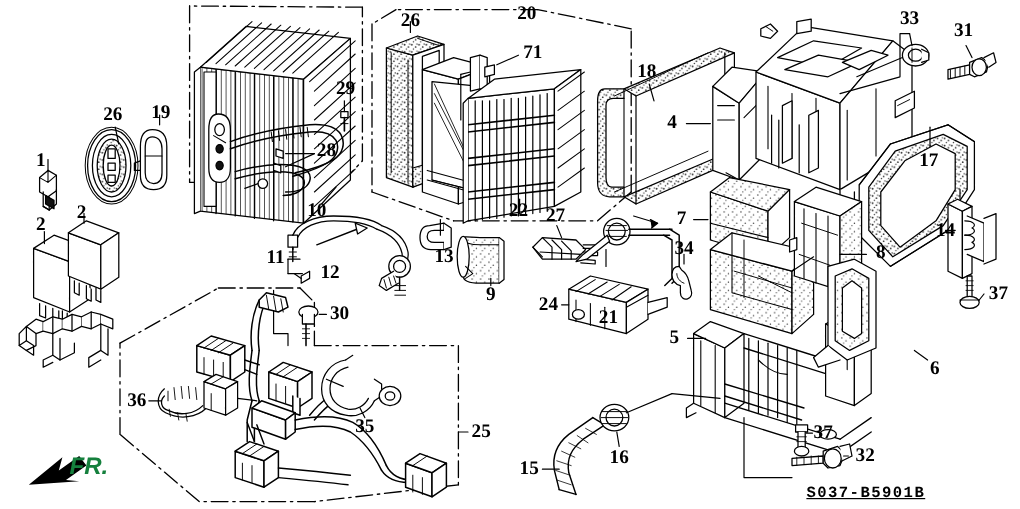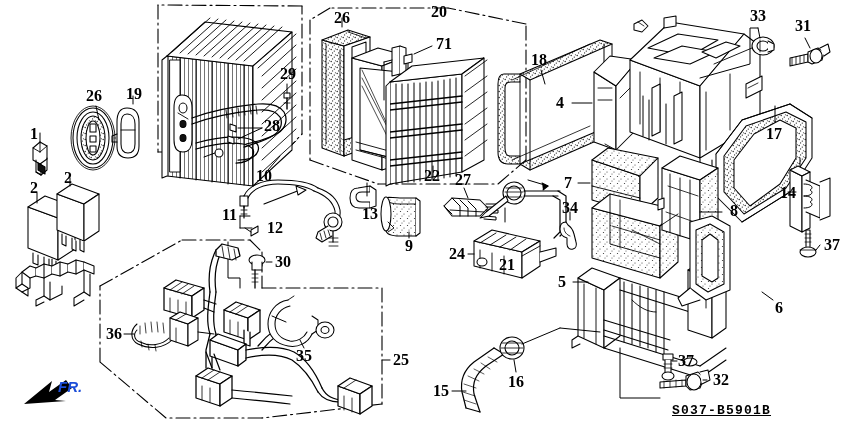--- a/index.html
+++ b/index.html
@@ -39,22 +39,22 @@
     letter-spacing: 1.2px;
     color: #000000;
     white-space: nowrap;
     text-decoration: underline;
   }
   .fr-label {
     position: absolute;
     font-family: "Liberation Sans", sans-serif;
     font-weight: bold;
     font-style: italic;
-    font-size: 15px;
-    color: #1d4ed8;
+    font-size: 20px;
+    color: #15803d;
     white-space: nowrap;
   }
 </style>
 </head>
 <body>
 
 <div id="diagram-root">
 
   <svg id="art-layer" viewBox="0 0 850 424" xmlns="http://www.w3.org/2000/svg">
     <defs>

